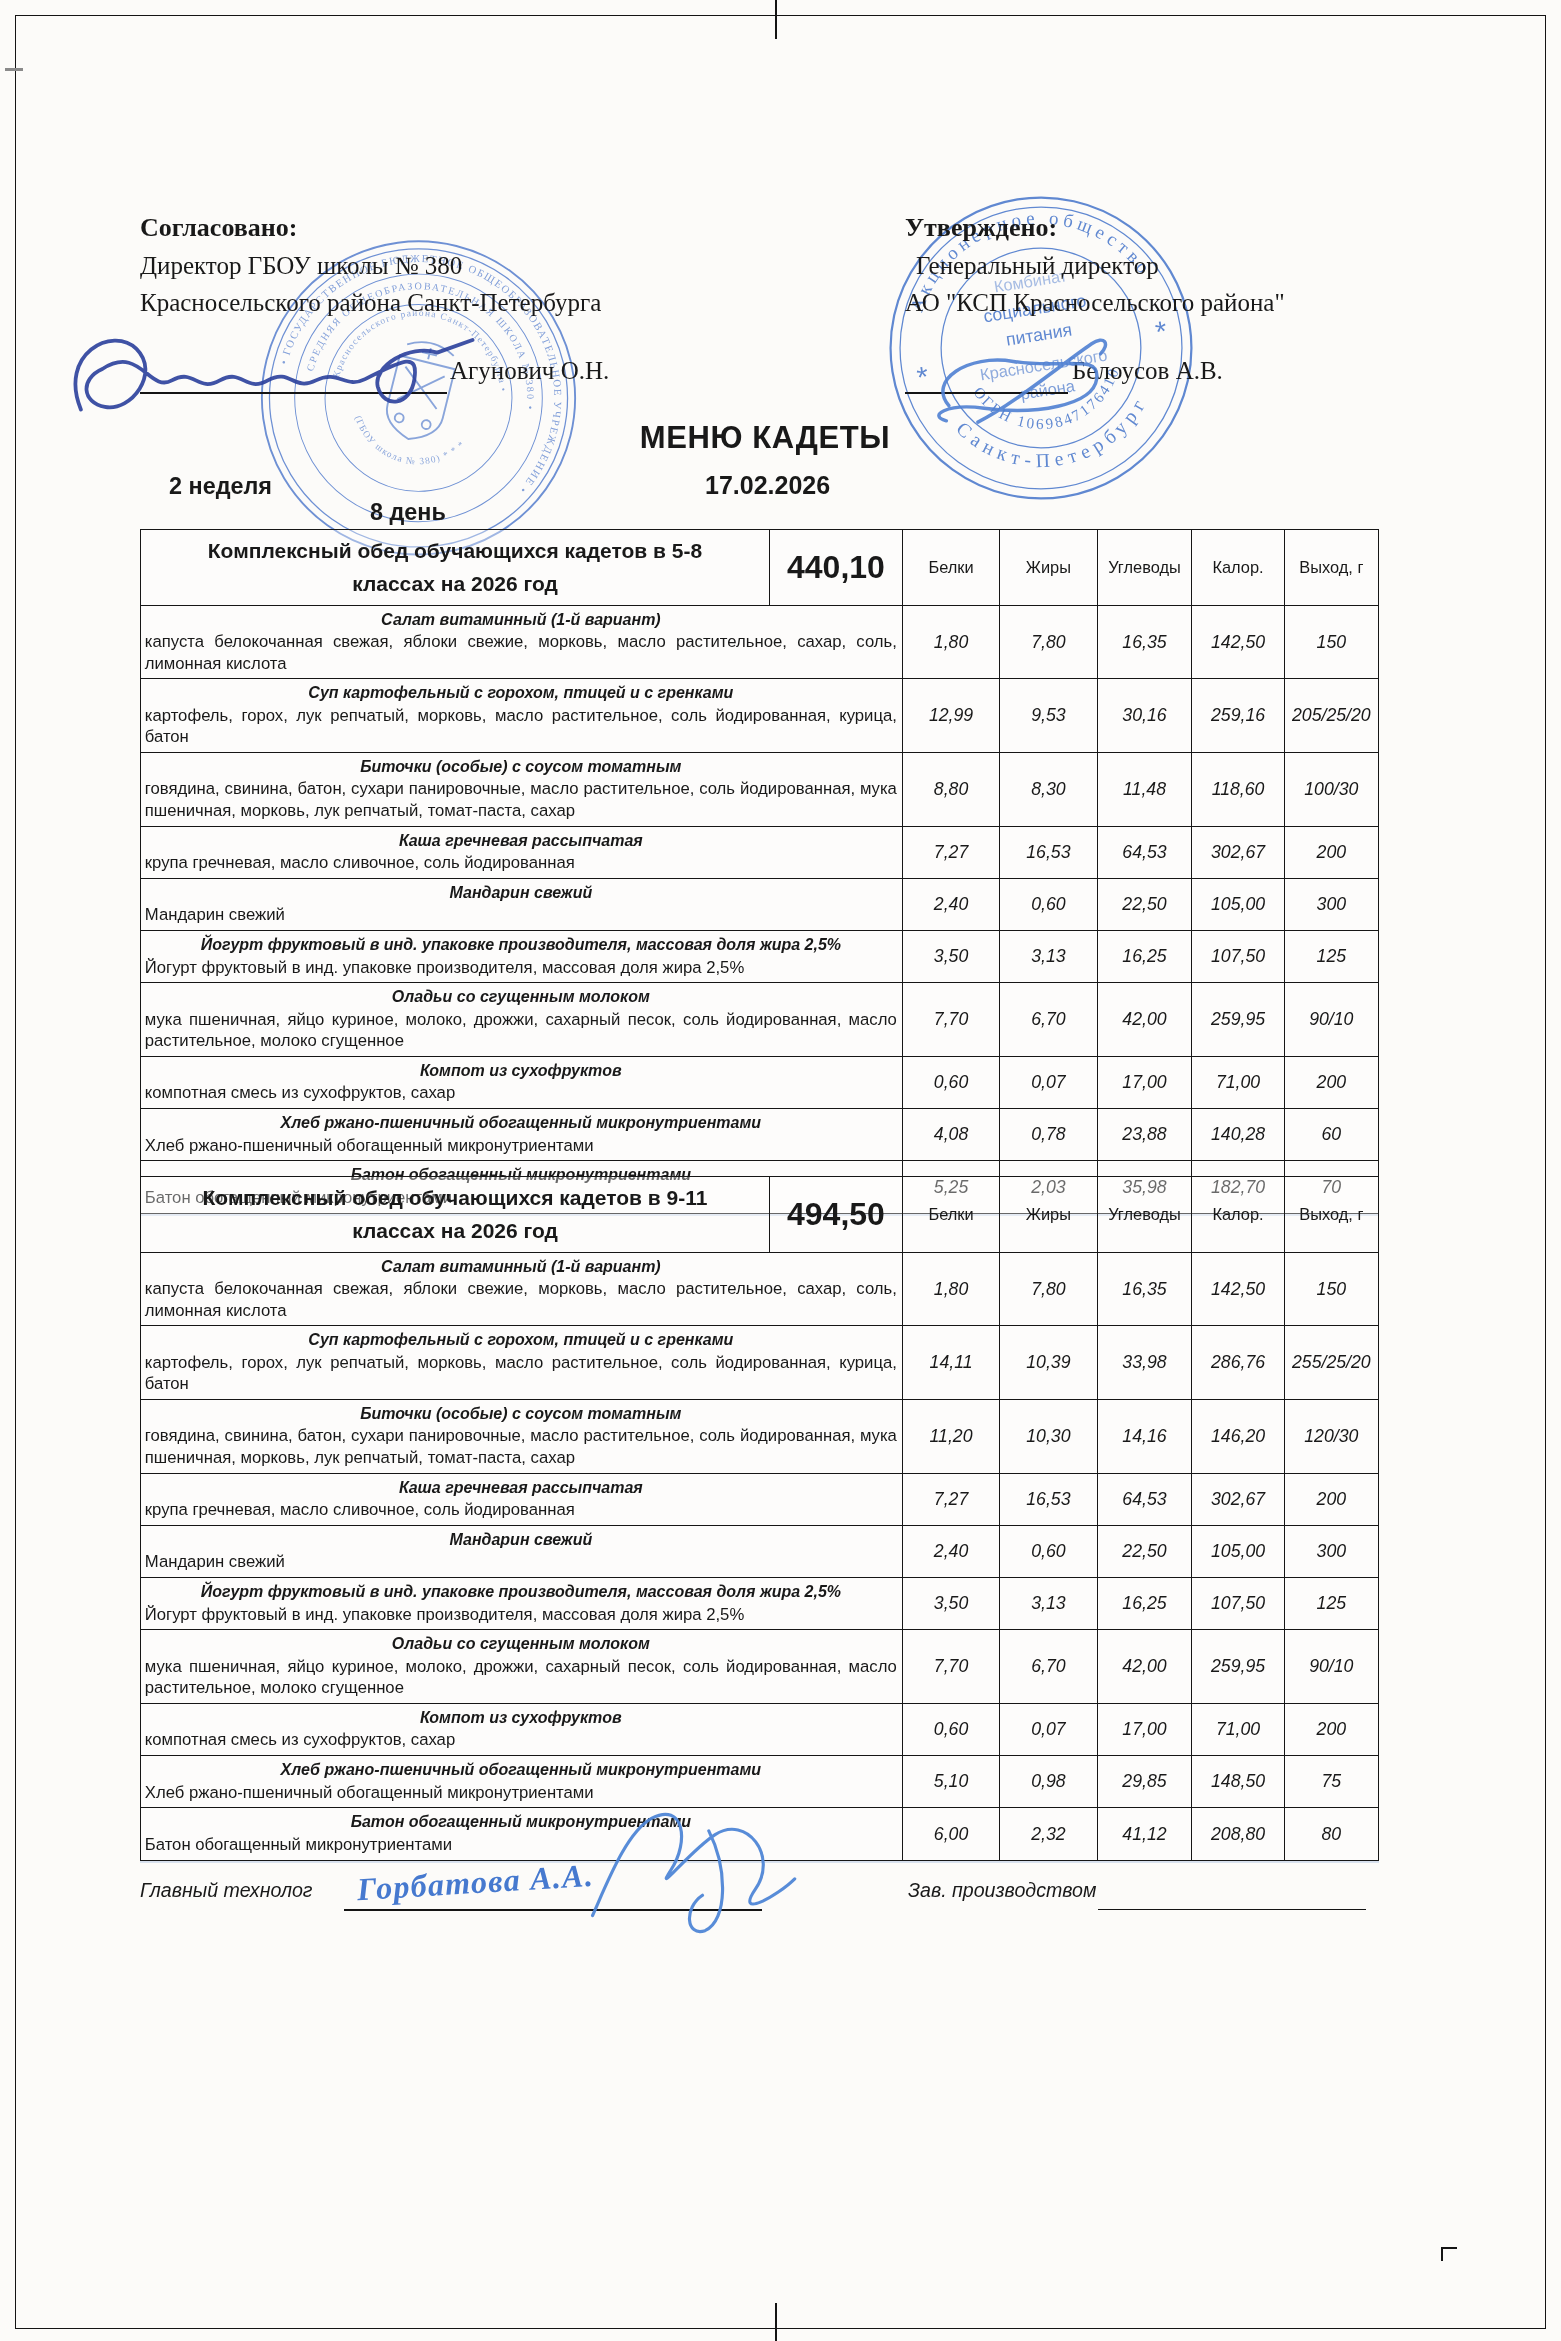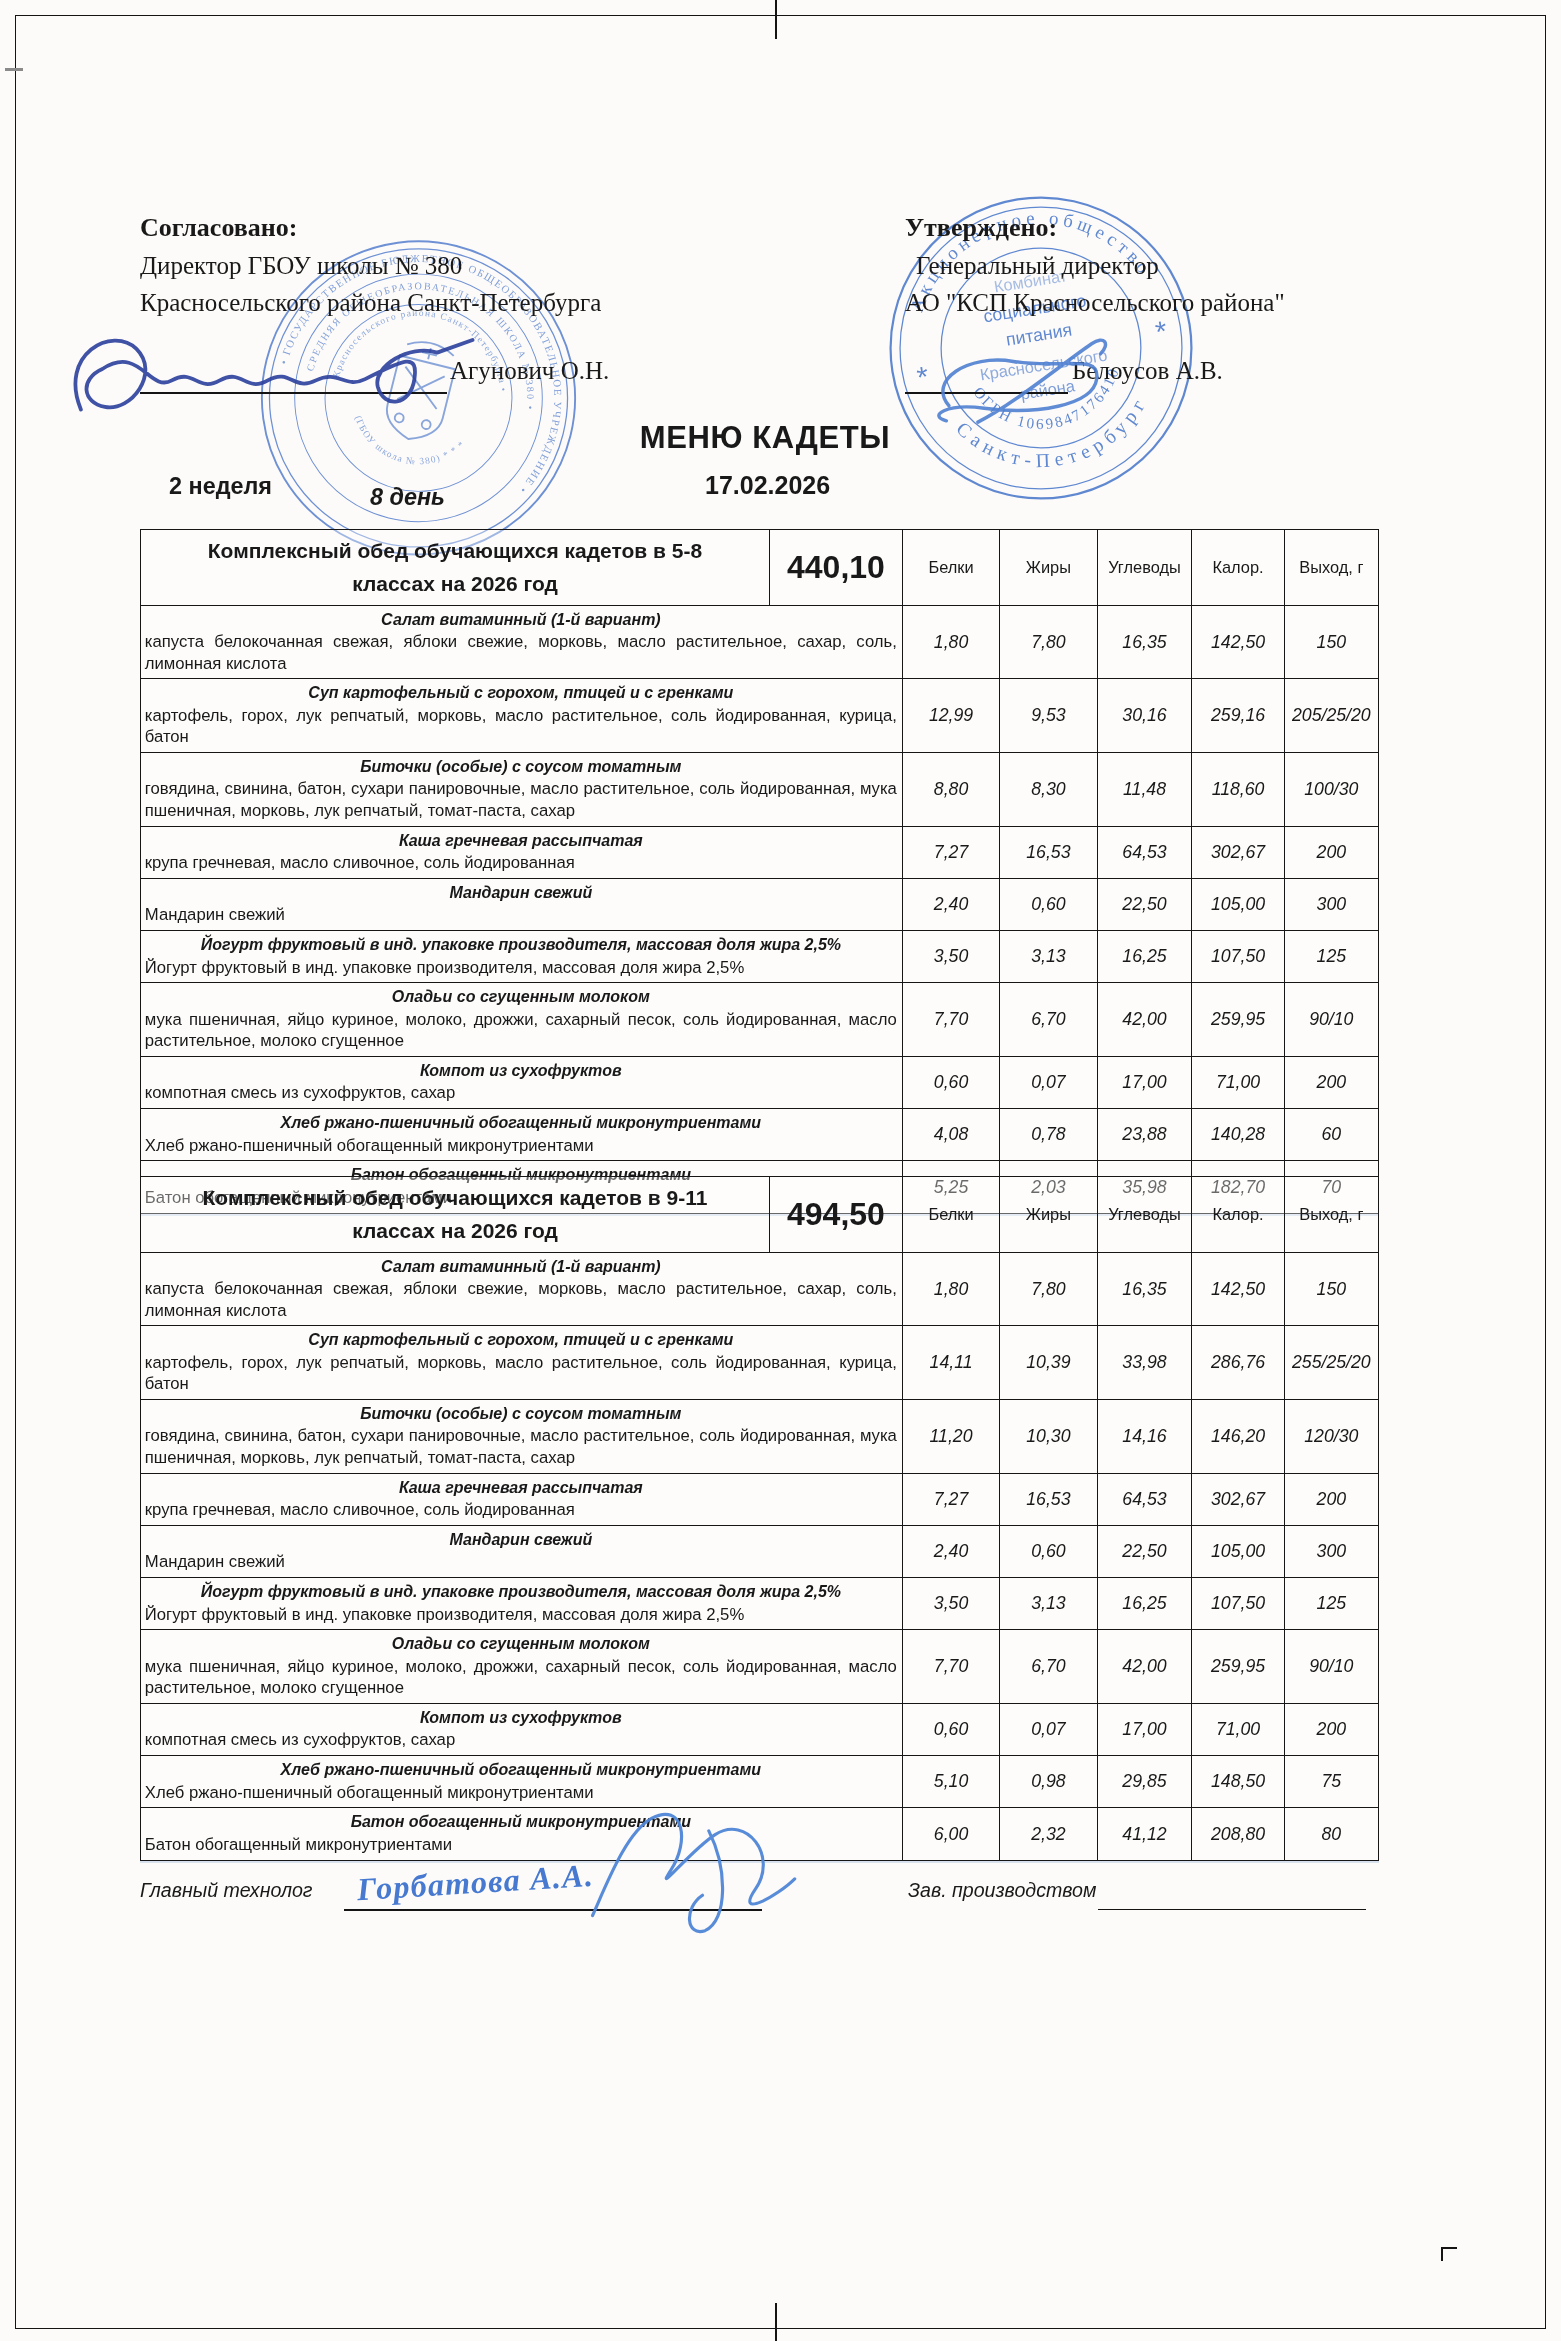--- a/index.html
+++ b/index.html
@@ -134,21 +134,21 @@
   <div class="abs serif h-line" style="left:916px;top:252px;">Генеральный директор</div>
   <div class="abs serif h-line" style="left:905px;top:289px;">АО "КСП Красносельского района"</div>
 
   <div class="abs serif signer" style="left:450px;top:357px;">Агунович О.Н.</div>
   <div class="abs serif signer" style="left:1072px;top:357px;">Белоусов А.В.</div>
   <div class="sigline" style="left:140px;top:392px;width:307px;"></div>
   <div class="sigline" style="left:905px;top:392px;width:163px;"></div>
 
   <div class="abs menu-title" style="left:607px;top:420px;width:316px;text-align:center;">МЕНЮ КАДЕТЫ</div>
   <div class="abs wk" style="left:169px;top:473px;">2 неделя</div>
-  <div class="abs wk" style="left:370px;top:484px;font-style:italic;">8 день</div>
+  <div class="abs wk" style="left:370px;top:499px;">8 день</div>
   <div class="abs dt" style="left:705px;top:471px;">17.02.2026</div>
 
   <div class="mtable" style="top:529px;">
       <div class="mrow mhead">
         <div class="mcell c-dish mt-title">Комплексный обед обучающихся кадетов в 5-8 классах на 2026 год</div>
         <div class="mcell c-price mt-price">440,10</div>
         <div class="mcell c-n0 mt-colhead">Белки</div>
         <div class="mcell c-n1 mt-colhead">Жиры</div>
         <div class="mcell c-n2 mt-colhead">Углеводы</div>
         <div class="mcell c-n3 mt-colhead">Калор.</div>

